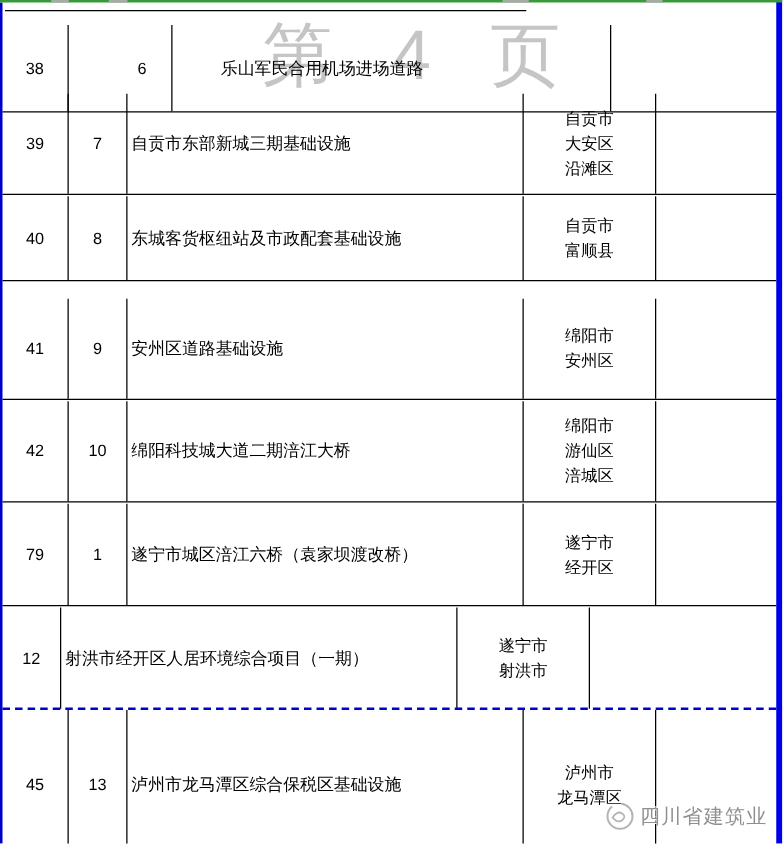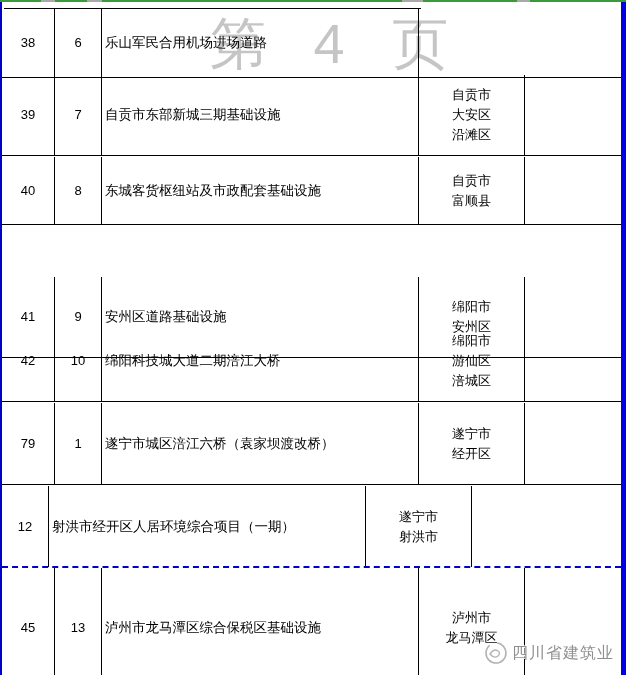--- a/index.html
+++ b/index.html
@@ -53,21 +53,21 @@
 </head>
 <body>
 
 <div class="stage">
 
   <div class="wm-page">第 4 页</div>
 
   <div class="grid">
     <div class="top-sliver"></div>
 
-    <div class="row hb" style="top:4px;height:70px;">
+    <div class="row hb" style="top:16px;height:70px;gap:36px;">
       <div class="cell c-seq vb">38</div>
       <div class="cell c-num vb">6</div>
       <div class="cell c-name vb">乐山军民合用机场进场道路</div>
       <div class="cell c-last"></div>
     </div>
 
     <div class="row hb" style="top:71px;height:81px;">
       <div class="cell c-seq vb">39</div>
       <div class="cell c-num vb">7</div>
       <div class="cell c-name vb">自贡市东部新城三期基础设施</div>
@@ -79,21 +79,21 @@
 
     <div class="row hb" style="top:153px;height:68px;">
       <div class="cell c-seq vb">40</div>
       <div class="cell c-num vb">8</div>
       <div class="cell c-name vb">东城客货枢纽站及市政配套基础设施</div>
       <div class="cell c-loc vb">自贡市
 富顺县</div>
       <div class="cell c-last"></div>
     </div>
 
-    <div class="row hb" style="top:235px;height:81px;margin-top:38px;">
+    <div class="row hb" style="top:235px;height:81px;">
       <div class="cell c-seq vb">41</div>
       <div class="cell c-num vb">9</div>
       <div class="cell c-name vb">安州区道路基础设施</div>
       <div class="cell c-loc vb">绵阳市
 安州区</div>
       <div class="cell c-last"></div>
     </div>
 
     <div class="row hb" style="top:317px;height:81px;">
       <div class="cell c-seq vb">42</div>

